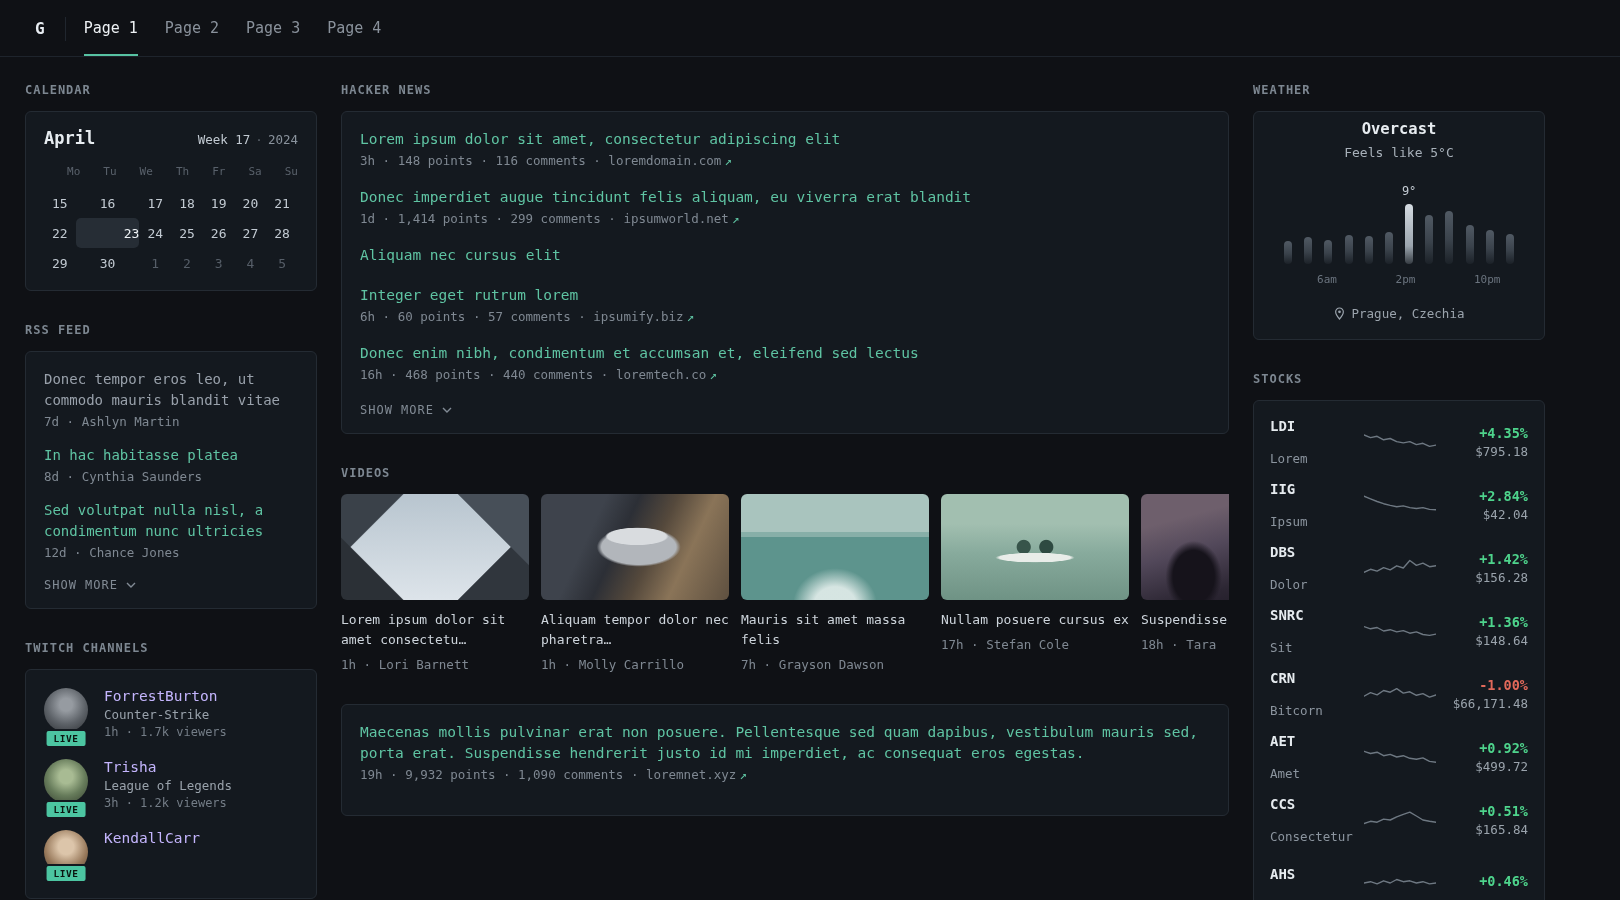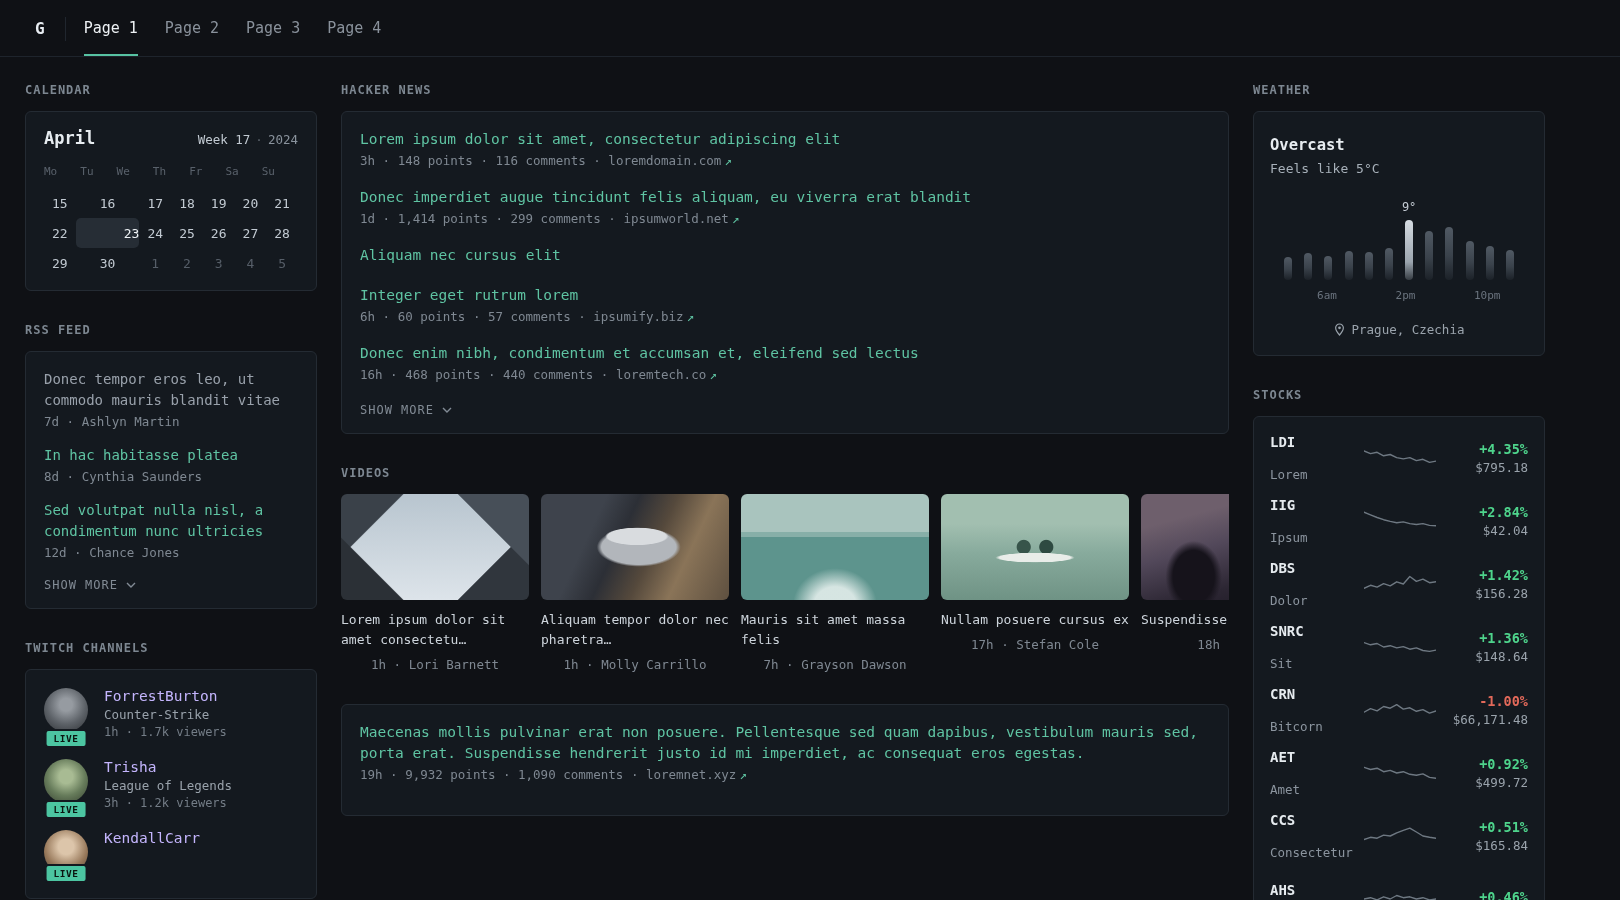--- a/index.html
+++ b/index.html
@@ -27,21 +27,21 @@
   .card { background: #14191f; border: 1px solid #242b33; border-radius: 6px; }
 
   
   .cal-card { padding: 16px 18px 12px; }
   .cal-head { display: flex; justify-content: space-between; align-items: baseline; margin-bottom: 13px; }
   .cal-month { font-size: 17px; font-weight: 600; color: #e7ecf0; }
   .cal-week-wrap { font-size: 12.5px; color: #c2cad2; }
   .cal-week-wrap .sep { color: #5a626b; margin: 0 5px; }
   .cal-week-wrap .yr { color: #8a939d; }
   .cal-grid { display: grid; grid-template-columns: repeat(7, 1fr); }
-  .cal-dow { font-size: 11px; color: #59616b; text-align: left; padding: 4px 0 10px; }
+  .cal-dow { font-size: 11px; color: #59616b; text-align: right; padding: 4px 0 10px; }
   .cal-day { height: 30px; display: flex; align-items: center; justify-content: center; font-size: 13px; color: #c2cad2; border-radius: 5px; }
   .cal-day.muted { color: #565e68; }
   .cal-day.selected { background: #262d35; color: #eef2f5; padding-left: 48px; }
 
   
   .pad-card { padding: 17px 18px 14px; }
   .feed-item { margin-bottom: 16px; }
   .feed-title { display: block; font-size: 14px; line-height: 1.5; color: #5fc4a3; cursor: pointer; text-decoration: none; }
   .feed-title.read { color: #99a1ab; }
   .item-meta { font-size: 12.5px; color: #7f8892; margin-top: 3px; }
@@ -87,24 +87,24 @@
     linear-gradient(180deg, #a9c4be 0 36%, #87afa8 36% 41%, #5d948d 41% 100%); }
   .thumb.canoe-lake { background:
     radial-gradient(ellipse 27% 6% at 50% 60%, #e9ede9 0 70%, transparent 78%),
     radial-gradient(ellipse 5% 9% at 44% 50%, #37544a 0 70%, transparent 80%),
     radial-gradient(ellipse 5% 9% at 56% 50%, #2e4a41 0 70%, transparent 80%),
     linear-gradient(180deg, #a2bfb0 0 28%, #88ab9d 55%, #6f9385 100%); }
   .thumb.dusk-figure { background:
     radial-gradient(ellipse 20% 45% at 28% 78%, #16131b 0 55%, transparent 75%),
     linear-gradient(165deg, #6e5f6c 0 22%, #52485a 45%, #2c2633 75%, #1c1823 100%); }
   .vtitle { font-size: 13px; line-height: 1.55; color: #cdd4db; display: -webkit-box; -webkit-line-clamp: 2; -webkit-box-orient: vertical; overflow: hidden; cursor: pointer; text-decoration: none; }
-  .vmeta { font-size: 12.5px; color: #7f8892; margin-top: 7px; text-align: center; }
-
-  
-  .weather-card { padding: 24px 16px 18px; }
+  .vmeta { font-size: 12.5px; color: #7f8892; margin-top: 7px; }
+
+  
+  .weather-card { padding: 8px 16px 18px; text-align: center; }
   .w-cond { font-size: 15.5px; font-weight: 600; color: #e7ecf0; }
   .w-feels { font-size: 13px; color: #a7b0b9; margin-top: 7px; }
   .w-chart { margin-top: 18px; padding: 0 8px; }
   .wrow { display: flex; }
   .wrow.top { height: 20px; font-size: 12px; color: #c6cdd5; margin-bottom: 4px; }
   .wrow.top .wslot { align-items: flex-end; }
   .wrow.bars { height: 62px; }
   .wrow.bars .wslot { align-items: flex-end; }
   .wrow.labels { height: 16px; margin-top: 9px; font-size: 11px; color: #6a737e; }
   .wrow.labels .wslot { align-items: flex-start; }

